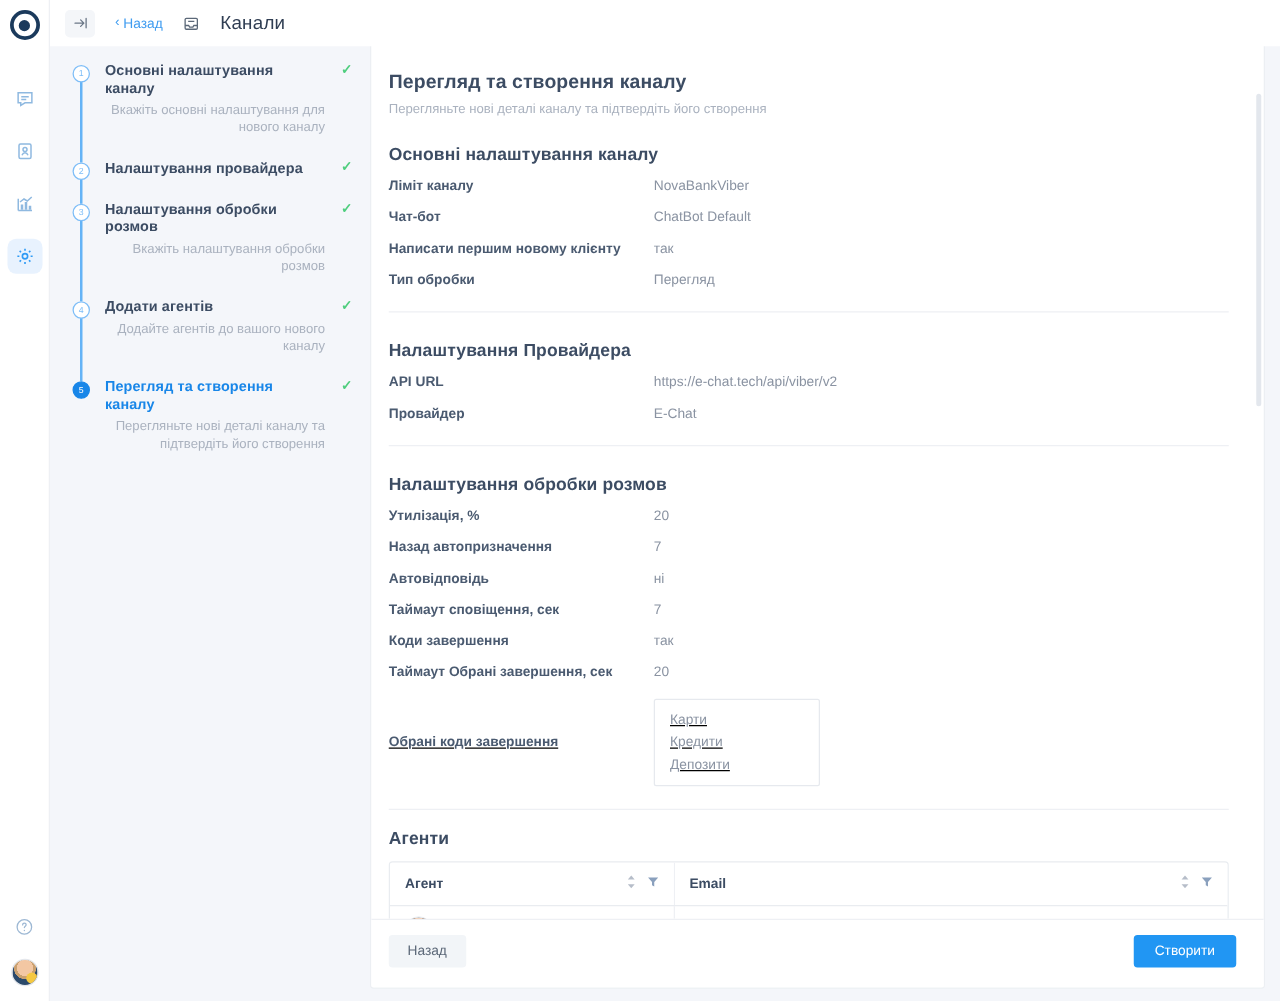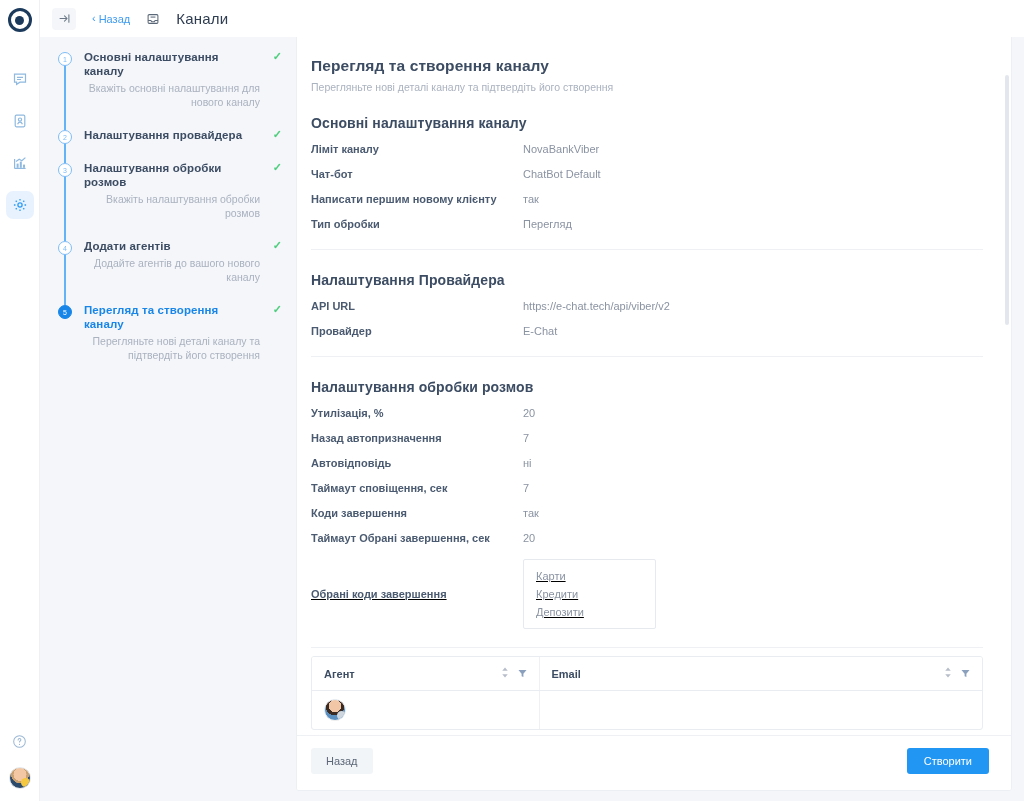--- a/index.html
+++ b/index.html
@@ -395,20 +395,21 @@
             <div class="kv-key">Обрані коди завершення</div>
             <div class="codes-box" id="codes-box">
                 <span>Карти</span>
                 <span>Кредити</span>
                 <span>Депозити</span>
               </div>
           </div>
 
           <div class="divider"></div>
 
+          <div class="h2" style="margin-top:14px;">Агенти</div>
 
           <div class="table-wrap">
             <table>
               <thead>
                 <tr>
                   <th class="col-agent">
                     <div class="th-inner">
                       <span>Агент</span>
                       <span class="th-icons">
                         <span>

